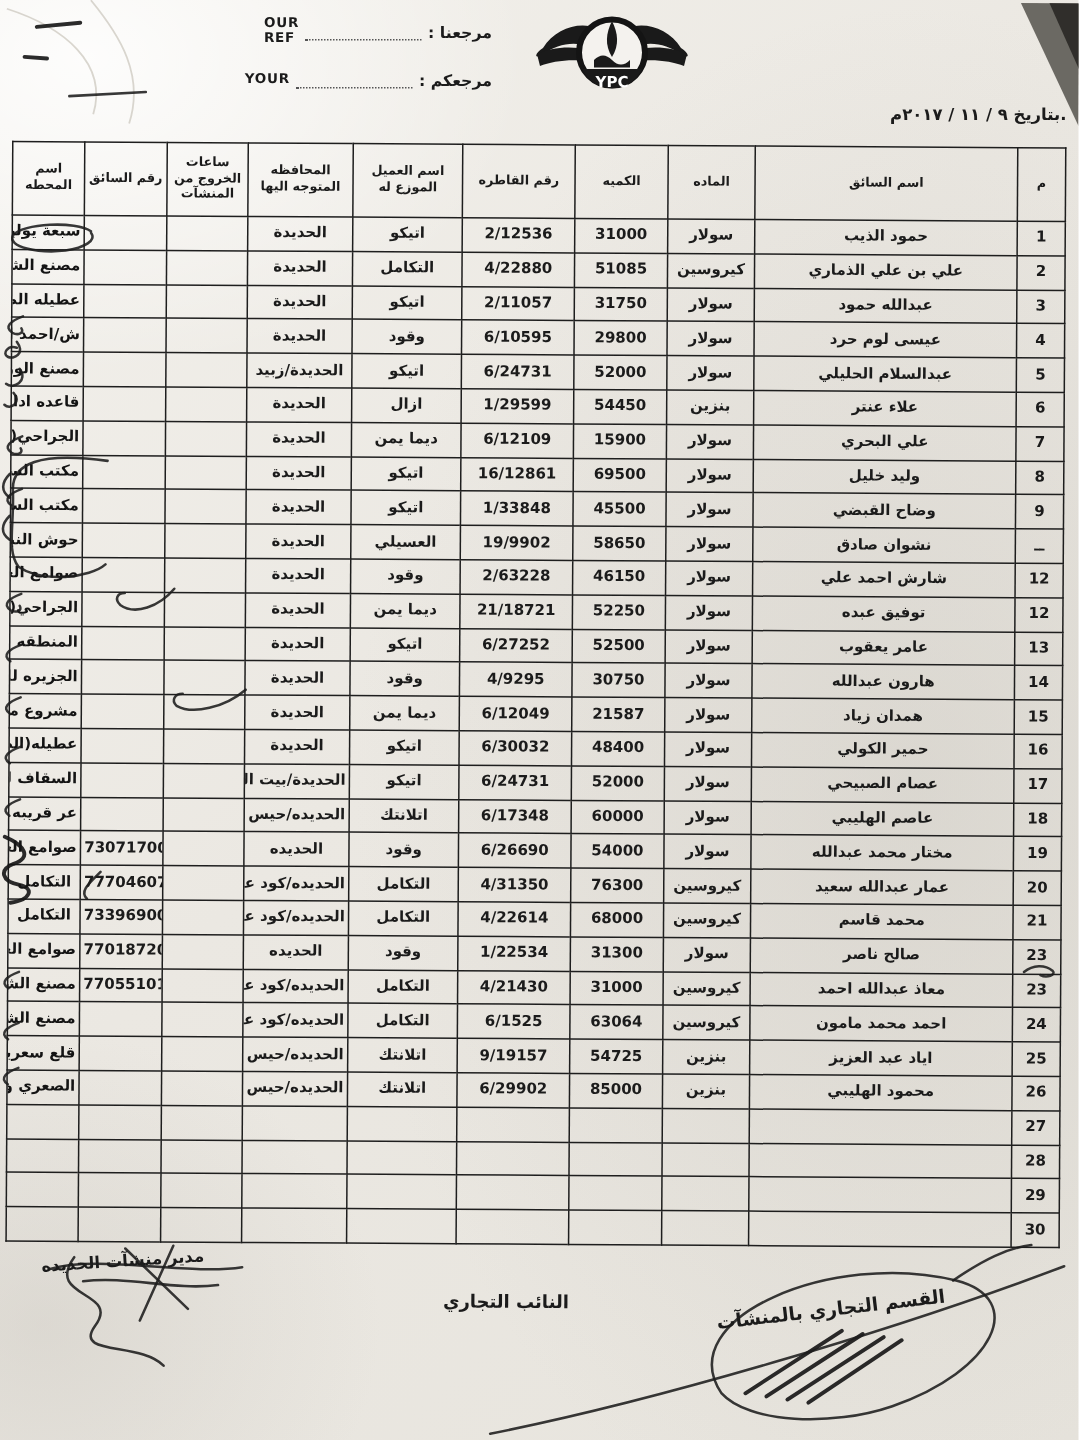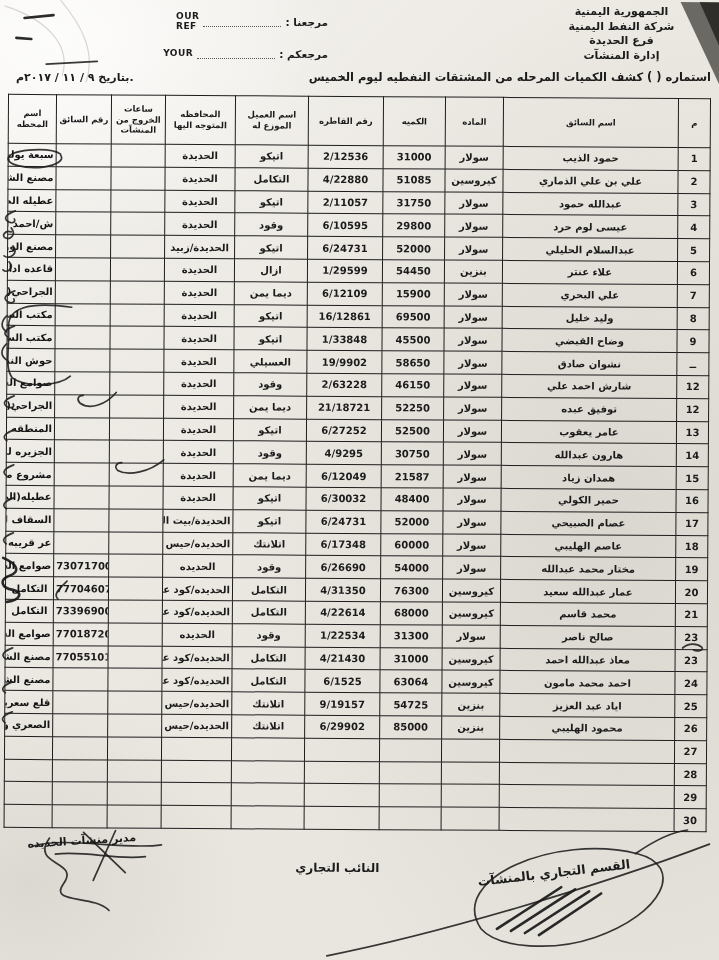--- a/index.html
+++ b/index.html
@@ -48,44 +48,50 @@
   svg.overlay{position:absolute;inset:0;pointer-events:none;}
   .ink{fill:none;stroke:#1c1c1c;stroke-width:1.7;stroke-linecap:round;opacity:.88;}
   .ink-bold{fill:none;stroke:#141414;stroke-width:2.6;stroke-linecap:round;opacity:.9;}
   .crease{fill:none;stroke:#cfccc3;stroke-width:1.2;opacity:.8;}
 </style>
 </head>
 <body>
 
 <div class="sheet">
 
-  <div class="org-block">
-    <div>الجمهورية اليمنية</div>
-    <div>شركة النفط اليمنية</div>
-    <div>فرع الحديدة</div>
-    <div>إدارة المنشآت</div>
+
+  <div class="logo">
+    <svg viewBox="0 0 112 64" width="112" height="64">
+      <path d="M10,30 C20,14 42,10 54,22 L50,34 C36,24 22,26 10,34 C4,38 4,34 10,30 Z" fill="#1a1a1a"></path>
+      <path d="M102,30 C92,14 70,10 58,22 L62,34 C76,24 90,26 102,34 C108,38 108,34 102,30 Z" fill="#1a1a1a"></path>
+      <path d="M6,34 C18,28 40,28 52,36 L50,42 C38,36 18,38 8,42 Z" fill="#1a1a1a"></path>
+      <path d="M106,34 C94,28 72,28 60,36 L62,42 C74,36 94,38 104,42 Z" fill="#1a1a1a"></path>
+      <circle cx="56" cy="33" r="22" fill="#f4f2ee" stroke="#141414" stroke-width="4"></circle>
+      <path d="M56,12 C60,20 61,28 56,36 C51,28 52,20 56,12 Z" fill="#1a1a1a"></path>
+      <path d="M44,38 q6,-6 12,0 q6,6 12,0 l0,5 l-24,0 Z" fill="#1a1a1a"></path>
+      <path d="M36,44 a22,22 0 0 0 40,0 Z" fill="#1a1a1a"></path>
+      <text x="56" y="56" text-anchor="middle" font-size="10" font-weight="bold" fill="#ffffff" font-family="DejaVu Sans,sans-serif">YPC</text>
+    </svg>
   </div>
-
 
   <div class="refs">
     <div class="ref-line">
       <span class="ref-ar">مرجعنا :</span>
       <span class="ref-dots"></span>
       <span class="ref-en">OUR
 REF</span>
     </div>
     <div class="ref-line">
       <span class="ref-ar">مرجعكم :</span>
       <span class="ref-dots"></span>
       <span class="ref-en">YOUR</span>
     </div>
   </div>
 
   <div class="title-line">
-    <span>استماره (          ) كشف الكميات المرحله من المشتقات النفطيه ليوم  الخميس</span>
     <span class="title-date">.بتاريخ    ٩   /   ١١   /  ٢٠١٧م</span>
   </div>
 
   <div class="tbl-wrap">
 
     <table class="doc" id="doc-table">
       <colgroup>
         <col style="width:32px">
           <col style="width:175px">
           <col style="width:58px">

